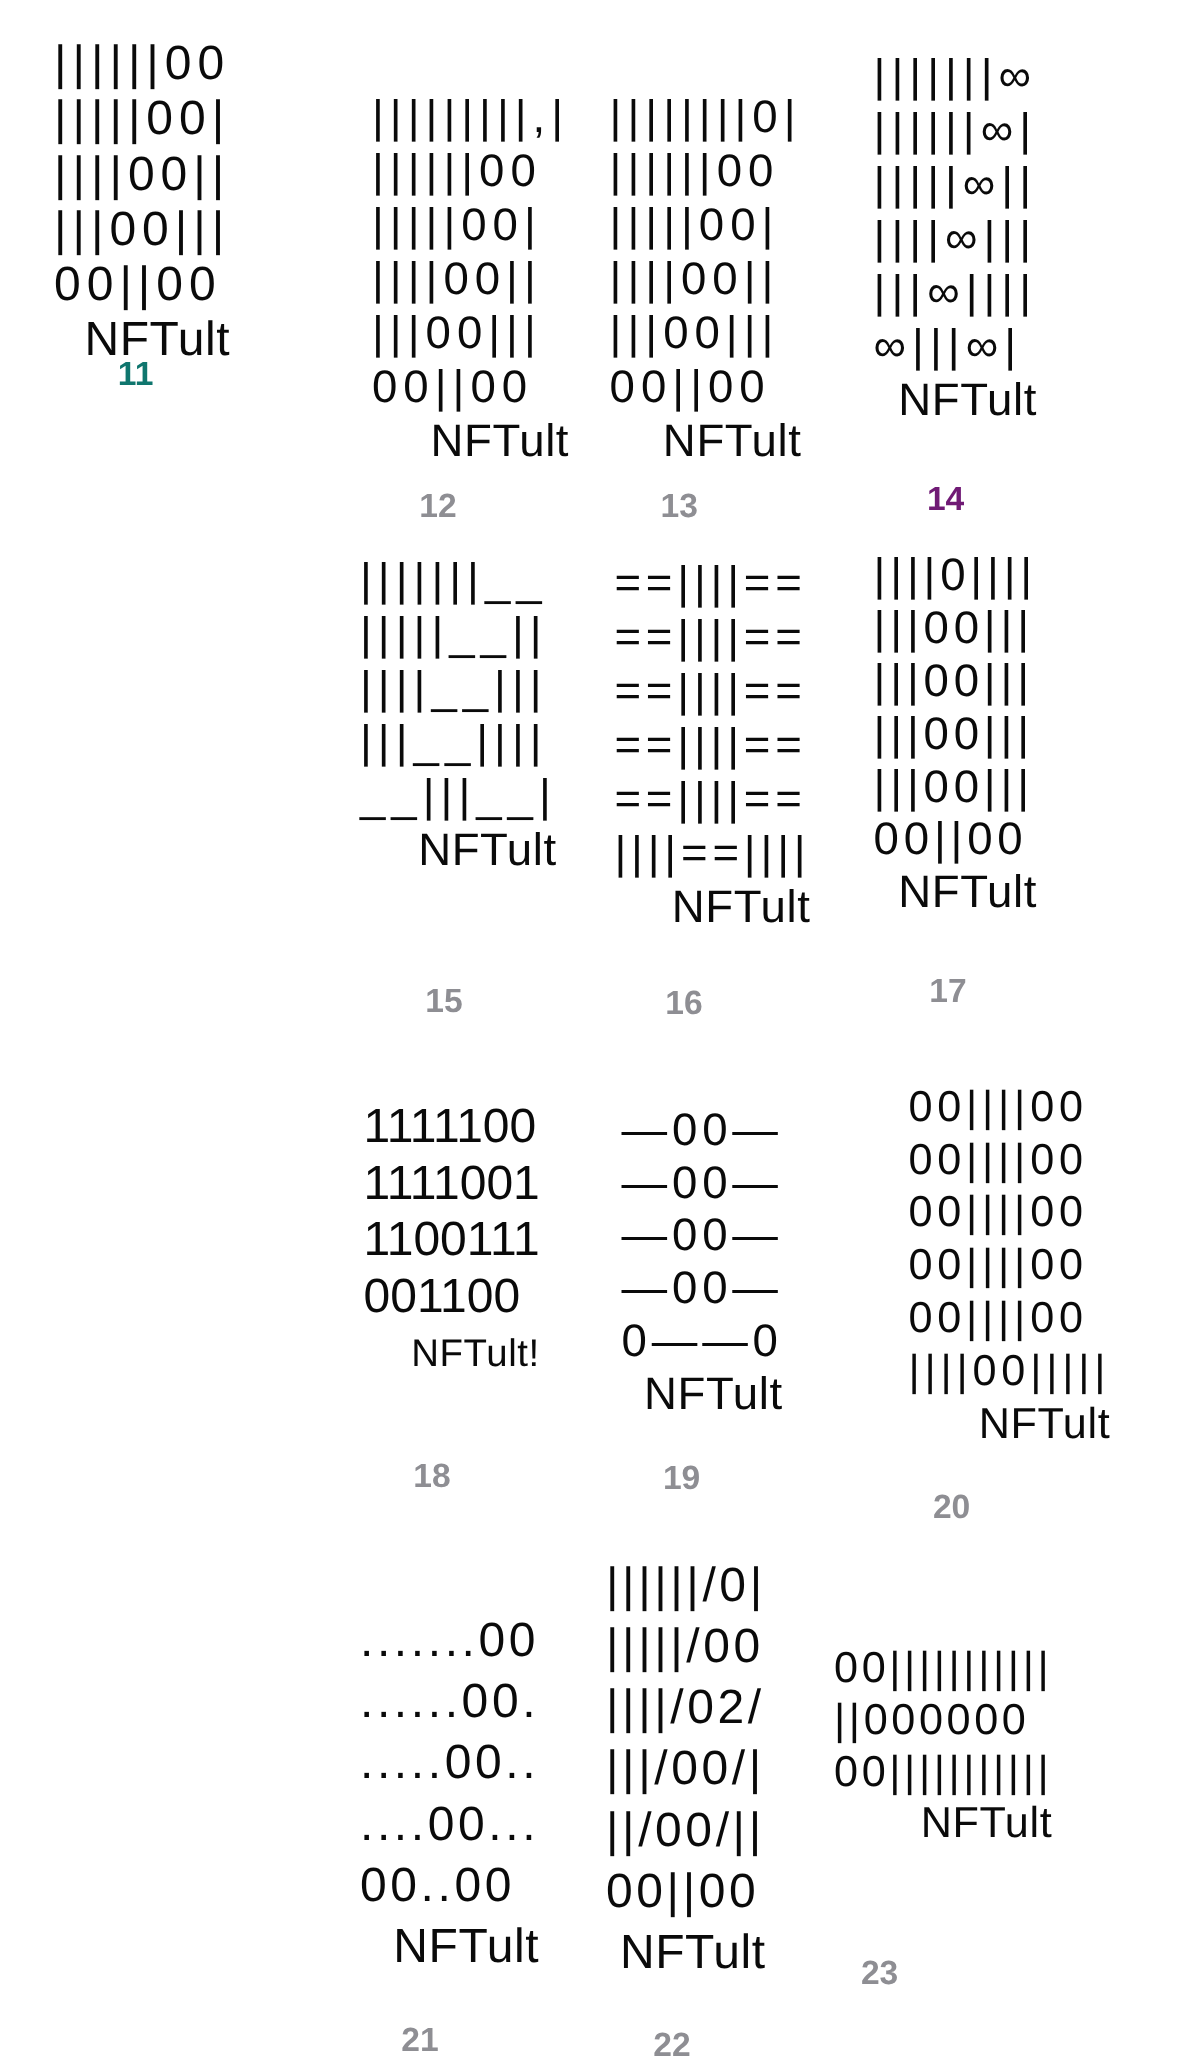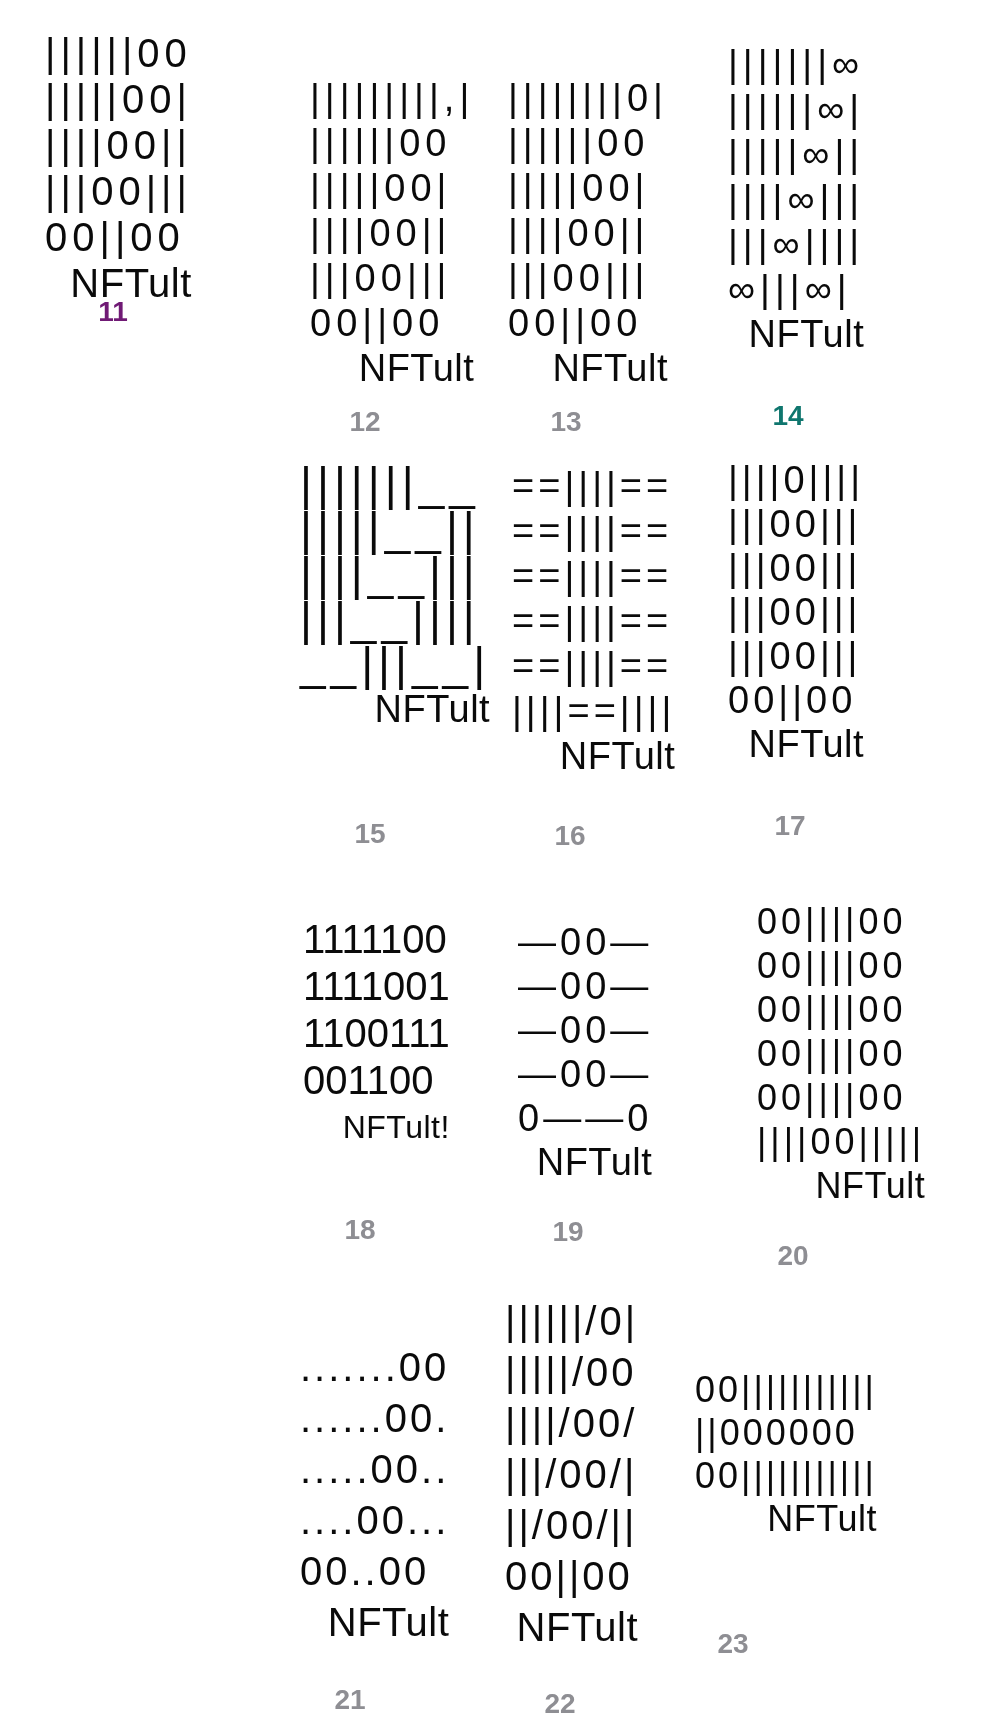--- a/index.html
+++ b/index.html
@@ -30,43 +30,43 @@
   }
 </style>
 </head>
 <body>
 
 <div id="canvas" style="background: rgb(255, 255, 255);">
 
     <figure class="card" style="left: 45px; top: 30px;">
       <div class="art" style="font-size: 40px; line-height: 46px; letter-spacing: 5px; color: rgb(10, 10, 10);"><div>||||||00</div><div>|||||00|</div><div>||||00||</div><div>|||00|||</div><div>00||00</div></div>
       <div class="title" style="font-size: 40px; line-height: 46px; color: rgb(10, 10, 10);">NFTult</div>
-      <figcaption class="label" style="left: 68px; top: 266px; color: #701a75;">11</figcaption>
+      <figcaption class="label" style="left: 68px; top: 266px; color: #0f766e;">11</figcaption>
     </figure>
 
     <figure class="card" style="left: 310px; top: 76px;">
       <div class="art" style="font-size: 38px; line-height: 45px; letter-spacing: 5px; color: rgb(10, 10, 10);"><div>|||||||||,|</div><div>||||||00</div><div>|||||00|</div><div>||||00||</div><div>|||00|||</div><div>00||00</div></div>
       <div class="title" style="font-size: 38px; line-height: 45px; color: rgb(10, 10, 10);">NFTult</div>
       <figcaption class="label" style="left: 55px; top: 330px; color: rgb(142, 142, 147);">12</figcaption>
     </figure>
 
     <figure class="card" style="left: 508px; top: 76px;">
       <div class="art" style="font-size: 38px; line-height: 45px; letter-spacing: 5px; color: rgb(10, 10, 10);"><div>||||||||0|</div><div>||||||00</div><div>|||||00|</div><div>||||00||</div><div>|||00|||</div><div>00||00</div></div>
       <div class="title" style="font-size: 38px; line-height: 45px; color: rgb(10, 10, 10);">NFTult</div>
       <figcaption class="label" style="left: 58px; top: 330px; color: rgb(142, 142, 147);">13</figcaption>
     </figure>
 
     <figure class="card" style="left: 728px; top: 42px;">
       <div class="art" style="font-size: 38px; line-height: 45px; letter-spacing: 5px; color: rgb(10, 10, 10);"><div>|||||||∞</div><div>||||||∞|</div><div>|||||∞||</div><div>||||∞|||</div><div>|||∞||||</div><div>∞|||∞|</div></div>
       <div class="title" style="font-size: 38px; line-height: 45px; color: rgb(10, 10, 10);">NFTult</div>
-      <figcaption class="label" style="left: 60px; top: 358px; color: #0f766e;">14</figcaption>
+      <figcaption class="label" style="left: 60px; top: 358px; color: #701a75;">14</figcaption>
     </figure>
 
     <figure class="card" style="left: 300px; top: 462px;">
-      <div class="art" style="font-size: 46px; line-height: 45px; letter-spacing: 5px; color: rgb(10, 10, 10);"><div>|||||||__</div><div>|||||__||</div><div>||||__|||</div><div>|||__||||</div><div>__|||__|</div></div>
+      <div class="art" style="font-size: 38px; line-height: 45px; letter-spacing: 5px; color: rgb(10, 10, 10);"><div>|||||||__</div><div>|||||__||</div><div>||||__|||</div><div>|||__||||</div><div>__|||__|</div></div>
       <div class="title" style="font-size: 38px; line-height: 45px; color: rgb(10, 10, 10);">NFTult</div>
       <figcaption class="label" style="left: 70px; top: 356px; color: rgb(142, 142, 147);">15</figcaption>
     </figure>
 
     <figure class="card" style="left: 512px; top: 464px;">
       <div class="art" style="font-size: 38px; line-height: 45px; letter-spacing: 4px; color: rgb(10, 10, 10);"><div>==||||==</div><div>==||||==</div><div>==||||==</div><div>==||||==</div><div>==||||==</div><div>||||==||||</div></div>
       <div class="title" style="font-size: 38px; line-height: 45px; color: rgb(10, 10, 10);">NFTult</div>
       <figcaption class="label" style="left: 58px; top: 356px; color: rgb(142, 142, 147);">16</figcaption>
     </figure>
 
@@ -94,21 +94,21 @@
       <figcaption class="label" style="left: 70px; top: 340px; color: rgb(142, 142, 147);">20</figcaption>
     </figure>
 
     <figure class="card" style="left: 300px; top: 1342px;">
       <div class="art" style="font-size: 40px; line-height: 51px; letter-spacing: 3px; color: rgb(10, 10, 10);"><div>.......00</div><div>......00.</div><div>.....00..</div><div>....00...</div><div>00..00</div></div>
       <div class="title" style="font-size: 40px; line-height: 51px; color: rgb(10, 10, 10);">NFTult</div>
       <figcaption class="label" style="left: 50px; top: 342px; color: rgb(142, 142, 147);">21</figcaption>
     </figure>
 
     <figure class="card" style="left: 505px; top: 1296px;">
-      <div class="art" style="font-size: 40px; line-height: 51px; letter-spacing: 3px; color: rgb(10, 10, 10);"><div>||||||/0|</div><div>|||||/00</div><div>||||/00/</div><div>|||/00/|</div><div>||/00/||</div><div>00||00</div></div>
+      <div class="art" style="font-size: 40px; line-height: 51px; letter-spacing: 3px; color: rgb(10, 10, 10);"><div>||||||/0|</div><div>|||||/00</div><div>||||/02/</div><div>|||/00/|</div><div>||/00/||</div><div>00||00</div></div>
       <div class="title" style="font-size: 40px; line-height: 51px; color: rgb(10, 10, 10);">NFTult</div>
       <figcaption class="label" style="left: 55px; top: 392px; color: rgb(142, 142, 147);">22</figcaption>
     </figure>
 
     <figure class="card" style="left: 695px; top: 1368px;">
       <div class="art" style="font-size: 36px; line-height: 43px; letter-spacing: 3px; color: rgb(10, 10, 10);"><div>00|||||||||||</div><div>||000000</div><div>00|||||||||||</div></div>
       <div class="title" style="font-size: 36px; line-height: 43px; color: rgb(10, 10, 10);">NFTult</div>
       <figcaption class="label" style="left: 38px; top: 260px; color: rgb(142, 142, 147);">23</figcaption>
     </figure>
   </div>

